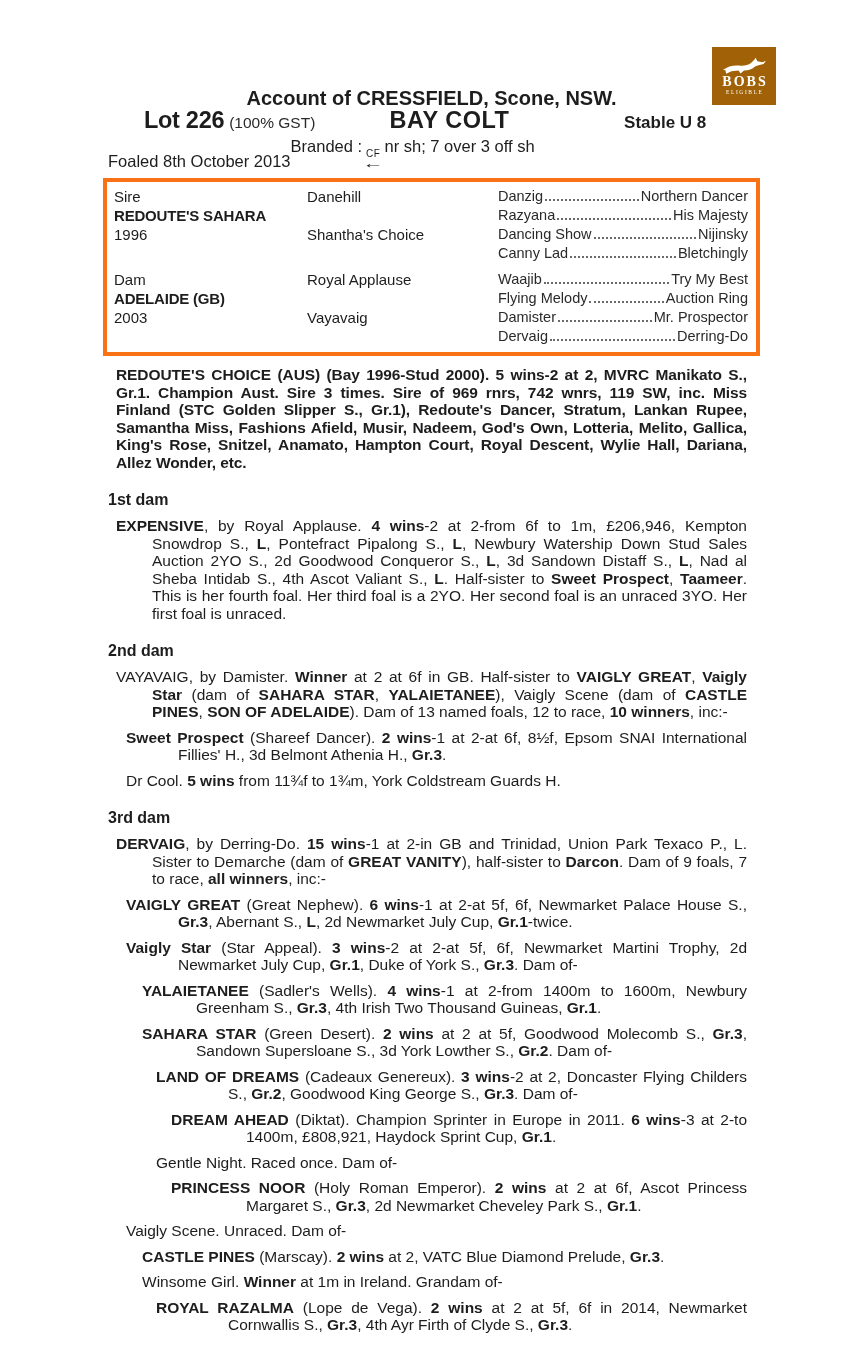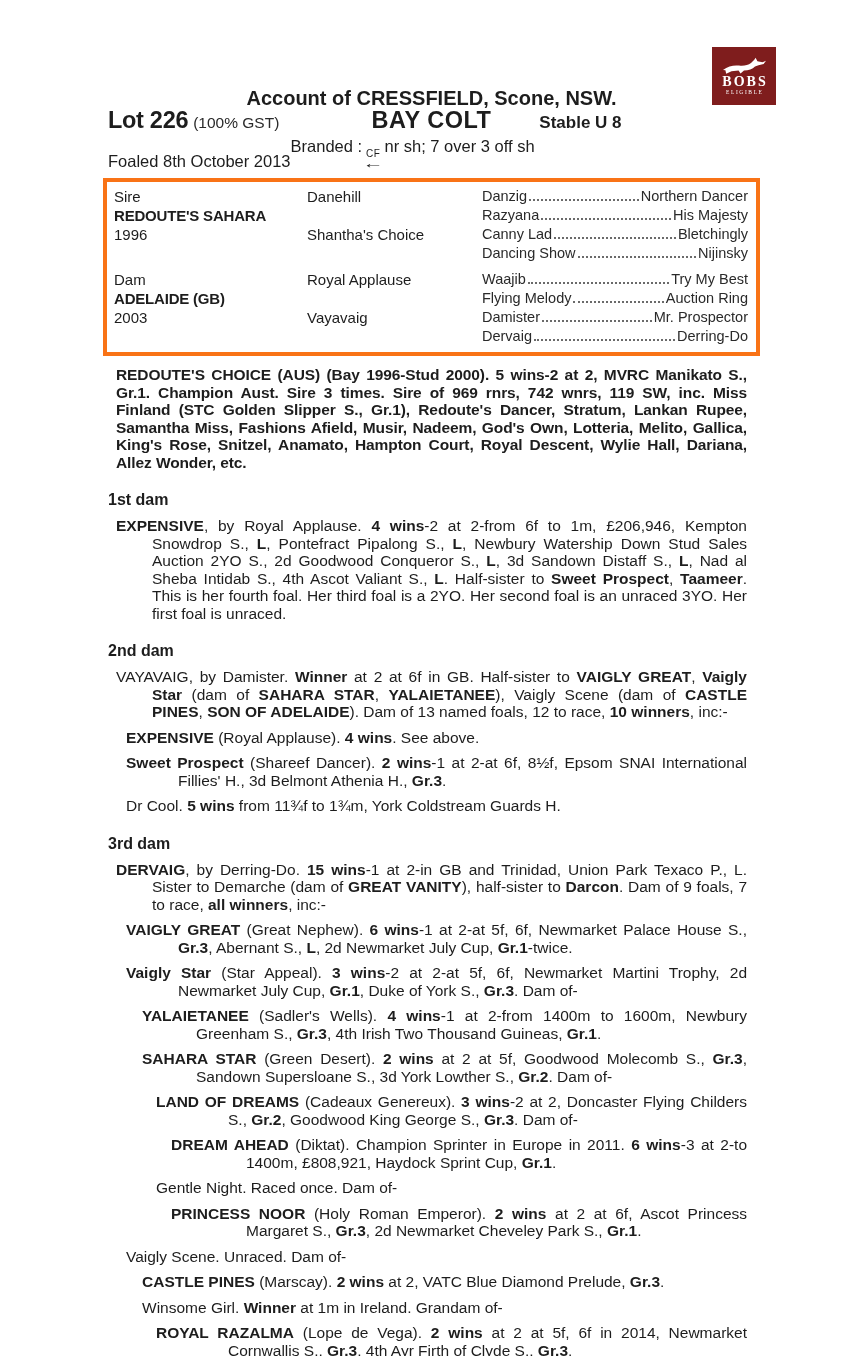--- a/index.html
+++ b/index.html
@@ -6,56 +6,56 @@
   body {
     width:860px; height:1356px; background:#ffffff; color:#1d1d1d;
     font-family:"Liberation Sans","DejaVu Sans",sans-serif;
     font-size:15.5px; line-height:17.5px; overflow:hidden;
     -webkit-font-smoothing:antialiased;
   }
   .page { position:relative; width:860px; height:1356px; }
 
   
   .bobs { position:absolute; top:47px; right:84px; width:64px; height:58px;
-    background:#7f1d1d; color:#fff; display:flex; flex-direction:column;
+    background:#a16207; color:#fff; display:flex; flex-direction:column;
     align-items:center; justify-content:center; }
   .bobs svg { display:block; margin-bottom:1px; }
   .bobs-name { font-family:"Liberation Serif","DejaVu Serif",serif; font-weight:700;
     font-size:14px; line-height:14px; letter-spacing:2px; text-indent:2px; }
   .bobs-sub { font-family:"Liberation Serif","DejaVu Serif",serif; font-size:5.5px;
     line-height:7px; letter-spacing:1.6px; text-indent:1.6px; }
 
   
   .header { padding:88px 105px 0 108px; }
   .account { text-align:center; font-weight:700; font-size:20px; line-height:20px; }
   .lot-row { display:flex; align-items:baseline; margin-top:4px; height:30px; }
-  .lot-row > div { flex:1; }
+  .lot-row > div { flex:1;margin-left:36px; }
   .lot-num { font-weight:700; font-size:23.5px; letter-spacing:-0.3px; }
   .gst { font-size:15.5px; color:#2a2a2a; margin-left:5px; }
   .desc { text-align:center; font-weight:700; font-size:23.5px; letter-spacing:0.5px; }
-  .stable { text-align:left; font-weight:700; font-size:17px; }
+  .stable { text-align:center; font-weight:700; font-size:17px; }
   .sub-row { display:flex; justify-content:flex-start; align-items:flex-end;
     margin-top:3px; height:25px; font-size:16.5px; }
   .brandmark { display:inline-flex; flex-direction:column; align-items:center;
     vertical-align:-5px; line-height:1; margin:0 4px; }
   .bm-top { font-size:10px; letter-spacing:0.5px; }
   .bm-arrow { font-size:14px; margin-top:-3px; transform:scaleX(1.5); }
 
   
   .ped-box { margin:8px 100px 0 103px; border:4px solid #f97316; padding:5px 8px 6px 7px; }
   .ped-half { display:flex; }
   .ped-half + .ped-half { margin-top:7px; }
   .pc1 { width:193px; }
   .pc2 { width:175px; }
   .pc3 { flex:1; min-width:0; }
   .pc1 > div, .pc2 > div, .anc-row { height:19px; line-height:19px; font-size:15px; }
   .pc1-n { font-weight:700; font-size:17px; letter-spacing:-0.2px; white-space:nowrap; }
   .pc2-b { margin-top:19px; }
   .anc-row { display:flex; align-items:flex-end; font-size:14.5px; color:#2a2a2a; }
-  .anc-l { white-space:nowrap; }
+  .anc-l { white-space:nowrap;margin-left:16px; }
   .anc-r { white-space:nowrap; }
   .leader { flex:1; border-bottom:2px dotted #6a6a6a; margin:0 2px 5px 2px; min-width:12px; }
 
   
   .text-col { margin:10px 105px 0 108px; }
   .para { margin:8px; text-align:justify; }
   .para b { font-weight:700; }
   .lv-sire { font-weight:700; letter-spacing:-0.1px; }
   .sec-h { font-weight:700; font-size:16px; line-height:19px; margin-top:13px; padding-top:6px; }
   .lv-0 { padding-left:36px; text-indent:-36px; }
@@ -118,28 +118,28 @@
             <span class="anc-l">Danzig</span>
             <span class="leader"></span>
             <span class="anc-r">Northern Dancer</span>
           </div>
         <div class="anc-row">
             <span class="anc-l">Razyana</span>
             <span class="leader"></span>
             <span class="anc-r">His Majesty</span>
           </div>
         <div class="anc-row">
+            <span class="anc-l">Dancing Show</span>
+            <span class="leader"></span>
+            <span class="anc-r">Nijinsky</span>
+          </div>
+        <div class="anc-row">
             <span class="anc-l">Canny Lad</span>
             <span class="leader"></span>
             <span class="anc-r">Bletchingly</span>
-          </div>
-        <div class="anc-row">
-            <span class="anc-l">Dancing Show</span>
-            <span class="leader"></span>
-            <span class="anc-r">Nijinsky</span>
           </div>
       </div>
     </div>
 
     <div class="ped-half">
       <div class="pc1">
         <div>Dam</div>
         <div class="pc1-n">ADELAIDE (GB)</div>
         <div>2003</div>
       </div>
@@ -172,21 +172,20 @@
     </div>
 
   </div>
 
   <div class="text-col">
       <p class="para lv-sire"><b>REDOUTE'S CHOICE (AUS) (Bay 1996-Stud 2000). 5 wins-2 at 2, MVRC Manikato S., Gr.1. Champion Aust. Sire 3 times. Sire of 969 rnrs, 742 wnrs, 119 SW, inc. Miss Finland (STC Golden Slipper S., Gr.1), Redoute's Dancer, Stratum, Lankan Rupee, Samantha Miss, Fashions Afield, Musir, Nadeem, God's Own, Lotteria, Melito, Gallica, King's Rose, Snitzel, Anamato, Hampton Court, Royal Descent, Wylie Hall, Dariana, Allez Wonder, etc.</b></p>
       <div class="sec-h">1st dam</div>
       <p class="para lv-0"><b>EXPENSIVE</b><span>, by Royal Applause. </span><b>4 wins</b><span>-2 at 2-from 6f to 1m, £206,946, Kempton Snowdrop S., </span><b>L</b><span>, Pontefract Pipalong S., </span><b>L</b><span>, Newbury Watership Down Stud Sales Auction 2YO S., 2d Goodwood Conqueror S., </span><b>L</b><span>, 3d Sandown Distaff S., </span><b>L</b><span>, Nad al Sheba Intidab S., 4th Ascot Valiant S., </span><b>L</b><span>. Half-sister to </span><b>Sweet Prospect</b><span>, </span><b>Taameer</b><span>. This is her fourth foal. Her third foal is a 2YO. Her second foal is an unraced 3YO. Her first foal is unraced.</span></p>
       <div class="sec-h">2nd dam</div>
       <p class="para lv-0"><span>VAYAVAIG, by Damister. </span><b>Winner</b><span> at 2 at 6f in GB. Half-sister to </span><b>VAIGLY GREAT</b><span>, </span><b>Vaigly Star</b><span> (dam of </span><b>SAHARA STAR</b><span>, </span><b>YALAIETANEE</b><span>), Vaigly Scene (dam of </span><b>CASTLE PINES</b><span>, </span><b>SON OF ADELAIDE</b><span>). Dam of 13 named foals, 12 to race, </span><b>10 winners</b><span>, inc:-</span></p>
-      <p class="para lv-1"><b>EXPENSIVE</b><span> (Royal Applause). </span><b>4 wins</b><span>. See above.</span></p>
       <p class="para lv-1"><b>Sweet Prospect</b><span> (Shareef Dancer). </span><b>2 wins</b><span>-1 at 2-at 6f, 8½f, Epsom SNAI International Fillies' H., 3d Belmont Athenia H., </span><b>Gr.3</b><span>.</span></p>
       <p class="para lv-1"><span>Dr Cool. </span><b>5 wins</b><span> from 11¾f to 1¾m, York Coldstream Guards H.</span></p>
       <div class="sec-h">3rd dam</div>
       <p class="para lv-0"><b>DERVAIG</b><span>, by Derring-Do. </span><b>15 wins</b><span>-1 at 2-in GB and Trinidad, Union Park Texaco P., L. Sister to Demarche (dam of </span><b>GREAT VANITY</b><span>), half-sister to </span><b>Darcon</b><span>. Dam of 9 foals, 7 to race, </span><b>all winners</b><span>, inc:-</span></p>
       <p class="para lv-1"><b>VAIGLY GREAT</b><span> (Great Nephew). </span><b>6 wins</b><span>-1 at 2-at 5f, 6f, Newmarket Palace House S., </span><b>Gr.3</b><span>, Abernant S., </span><b>L</b><span>, 2d Newmarket July Cup, </span><b>Gr.1</b><span>-twice.</span></p>
       <p class="para lv-1"><b>Vaigly Star</b><span> (Star Appeal). </span><b>3 wins</b><span>-2 at 2-at 5f, 6f, Newmarket Martini Trophy, 2d Newmarket July Cup, </span><b>Gr.1</b><span>, Duke of York S., </span><b>Gr.3</b><span>. Dam of-</span></p>
       <p class="para lv-2"><b>YALAIETANEE</b><span> (Sadler's Wells). </span><b>4 wins</b><span>-1 at 2-from 1400m to 1600m, Newbury Greenham S., </span><b>Gr.3</b><span>, 4th Irish Two Thousand Guineas, </span><b>Gr.1</b><span>.</span></p>
       <p class="para lv-2"><b>SAHARA STAR</b><span> (Green Desert). </span><b>2 wins</b><span> at 2 at 5f, Goodwood Molecomb S., </span><b>Gr.3</b><span>, Sandown Supersloane S., 3d York Lowther S., </span><b>Gr.2</b><span>. Dam of-</span></p>
       <p class="para lv-3"><b>LAND OF DREAMS</b><span> (Cadeaux Genereux). </span><b>3 wins</b><span>-2 at 2, Doncaster Flying Childers S., </span><b>Gr.2</b><span>, Goodwood King George S., </span><b>Gr.3</b><span>. Dam of-</span></p>
       <p class="para lv-4"><b>DREAM AHEAD</b><span> (Diktat). Champion Sprinter in Europe in 2011. </span><b>6 wins</b><span>-3 at 2-to 1400m, £808,921, Haydock Sprint Cup, </span><b>Gr.1</b><span>.</span></p>

